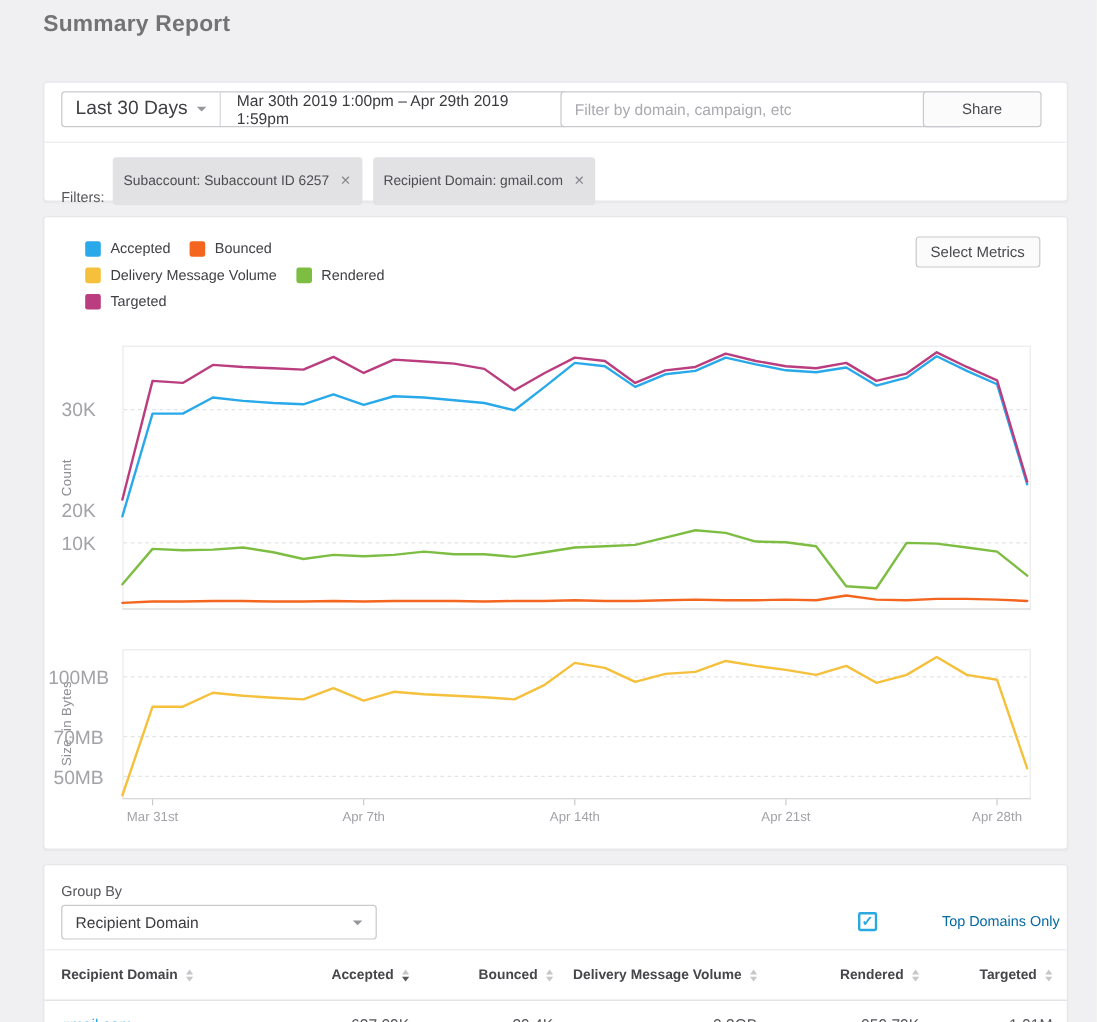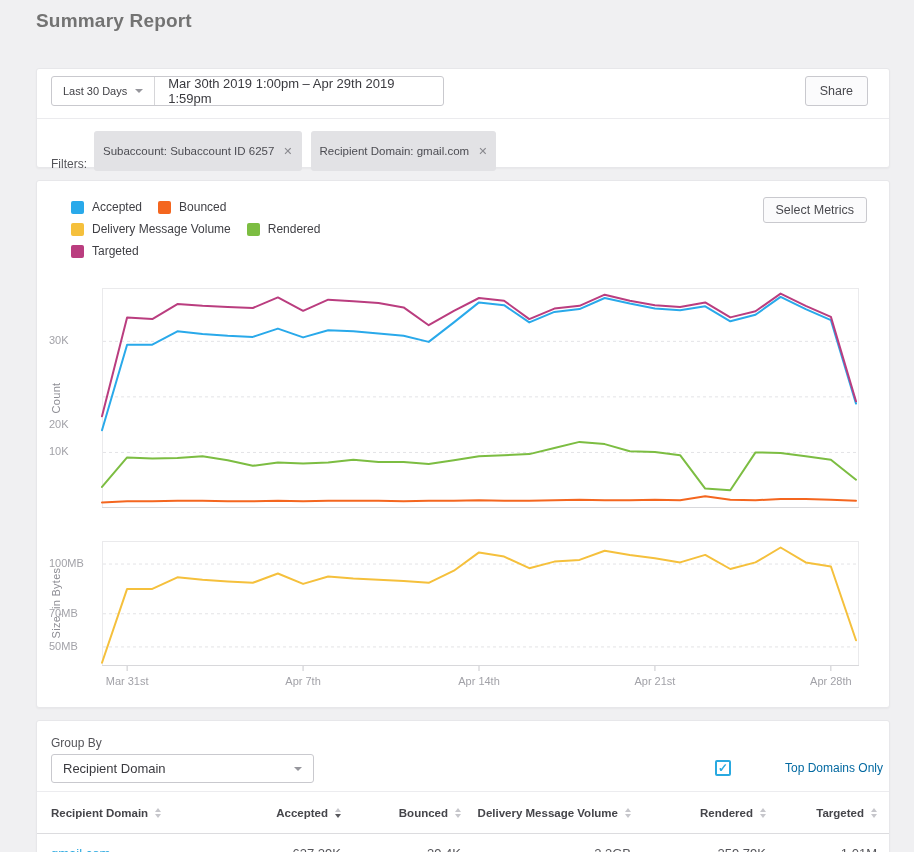--- a/index.html
+++ b/index.html
@@ -24,60 +24,60 @@
   #panel-table   { top:720px; height:172px; }
 
   
   .date-control {
     position:absolute; left:14px; top:7px; height:30px;
     display:flex; align-items:stretch;
     border:1px solid #c9c9ce; border-radius:3px; background:#fff;
   }
   .date-preset {
     display:flex; align-items:center; gap:8px; padding:0 11px;
-    border-right:1px solid #d6d6d9; font-size:11px; color:#3f3f44; cursor:pointer;
+    border-right:1px solid #d6d6d9; font-size:16px; color:#3f3f44; cursor:pointer;
   }
   .caret { width:0; height:0; border-left:4px solid transparent; border-right:4px solid transparent; border-top:4px solid #96969c; }
   .date-range {
     display:flex; align-items:center; padding:0 13px; width:288px;
     font-size:13px; color:#3a3a3f; cursor:pointer;
   }
   .filter-input {
     position:absolute; left:430px; top:7px; width:335px; height:30px;
     border:1px solid #c9c9ce; border-radius:3px; padding:0 11px;
     font-size:13px; color:#3a3a3f; font-family:"Liberation Sans",sans-serif;
   }
   .filter-input::placeholder { color:#a9a9b0; }
   .btn {
     background:#fbfbfc; border:1px solid #c9c9ce; border-radius:3px;
     font-size:12.5px; color:#4a4a4f; cursor:pointer; font-family:"Liberation Sans",sans-serif;
   }
-  .share-btn { position:absolute; right:21px; top:7px; height:30px; padding:0 14px;text-align:right; }
+  .share-btn { position:absolute; right:21px; top:7px; height:30px; padding:0 32px;text-align:right; }
   .toolbar-divider { position:absolute; left:0; right:0; top:49px; height:1px; background:#ebebee; }
   .filters-row { position:absolute; left:14px; top:62px; display:flex; align-items:flex-end; }
   .filters-label { font-size:12px; color:#55555a; margin-right:7px; }
   .filter-tag {
     display:flex; align-items:center; height:40px; padding:0 9px;
     background:#e2e2e5; border-radius:3px; margin-right:9px;
     font-size:11.5px; color:#4c4c52;
   }
   .tag-close { margin-left:9px; color:#88888e; font-size:11px; cursor:pointer; line-height:1; }
 
   
   .legend { position:absolute; left:34px; top:19px; width:312px; display:flex; flex-wrap:wrap; column-gap:16px; row-gap:8px; }
   .legend-item { display:flex; align-items:center; gap:8px; font-size:12px; color:#3f3f44; }
   .legend-swatch { width:13px; height:13px; border-radius:2px; flex:none; }
   .select-metrics-btn { position:absolute; right:22px; top:16px; height:26px; padding:0 12px; }
 
   .chart-svg { position:absolute; left:65px; overflow:visible; }
   #chart-count { top:107px; }
   #chart-size  { top:360px; }
   .ytick-label {
-    position:absolute; left:12px; width:57px; text-align:left;
-    font-size:11px; color:#a2a2a8;
+    position:absolute; left:0; width:57px; text-align:center;
+    font-size:16px; color:#a2a2a8;
   }
   .xtick-label {
     position:absolute; top:494px; transform:translateX(-50%);
     font-size:11px; color:#a2a2a8; white-space:nowrap;
   }
   .yaxis-label {
     position:absolute; width:120px; height:14px; text-align:center;
     font-size:11px; color:#8d8d94; letter-spacing:.3px;
     transform:rotate(-90deg);
   }
@@ -125,20 +125,21 @@
 <div class="panel" id="panel-toolbar">
   <div class="date-control">
     <div class="date-preset">
       <span>Last 30 Days</span>
       <span class="caret"></span>
     </div>
     <div class="date-range">
       <span>Mar 30th 2019 1:00pm – Apr 29th 2019 1:59pm</span>
     </div>
   </div>
+  <input class="filter-input" type="text" placeholder="Filter by domain, campaign, etc" style="">
   <button class="btn share-btn">Share</button>
   <div class="toolbar-divider"></div>
   <div class="filters-row">
     <span class="filters-label">Filters:</span>
     <span id="filter-tags" style="display:flex;">
         <span class="filter-tag">
           <span>Subaccount: Subaccount ID 6257</span>
           <span class="tag-close">✕</span>
         </span>
         <span class="filter-tag">

